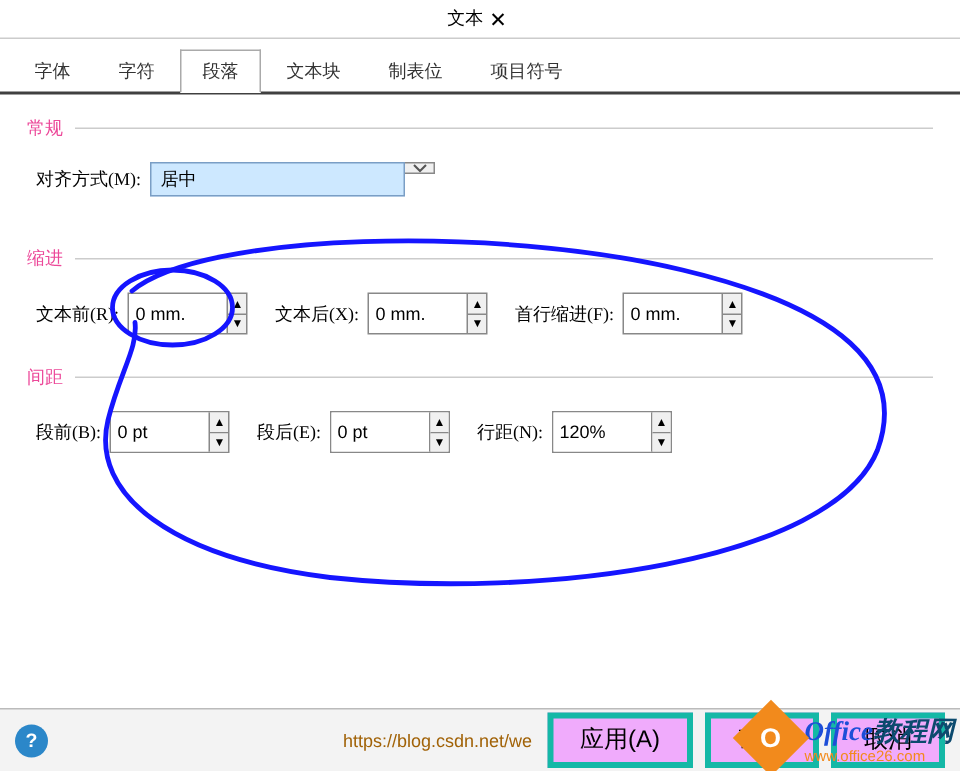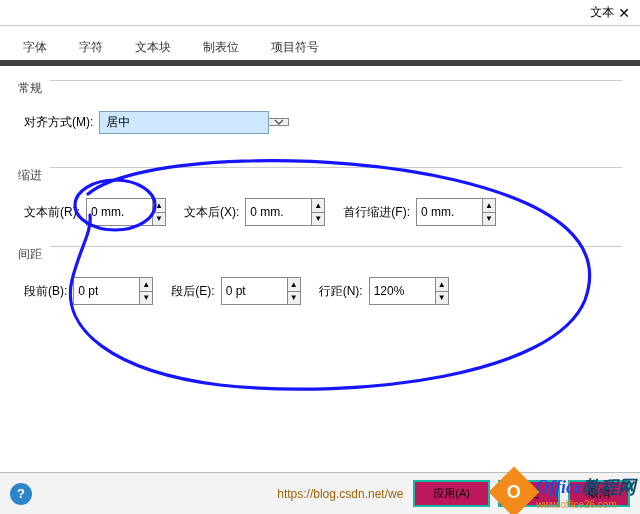--- a/index.html
+++ b/index.html
@@ -10,32 +10,32 @@
     width: 640px;
     height: 514px;
     position: relative;
     overflow: hidden;
   }
   .titlebar {
     height: 26px;
     border-bottom: 1px solid #ccc;
     display: flex;
     align-items: center;
-    justify-content: flex-end;
+    justify-content: center;
     padding: 0 6px;
   }
   .titlebar .title { font-size: 12px; }
   .titlebar .close {
     font-size: 14px;
     cursor: pointer;
     padding: 0 4px;
   }
   .tabs {
     display: flex;
-    border-bottom: 6px solid #404040;
+    border-bottom: 2px solid #404040;
     padding: 6px 8px 0 8px;
     gap: 2px;
   }
   .tab {
     padding: 5px 14px;
     border: 1px solid transparent;
     border-bottom: none;
     cursor: pointer;
     color: #333;
     position: relative;
@@ -47,38 +47,39 @@
     border-bottom: 1px solid #fff;
   }
   .content {
     padding: 14px 18px 10px 18px;
   }
   .section {
     margin-bottom: 20px;
   }
   .section-header {
     display: flex;
+    align-items: center;
     margin-bottom: 14px;
-    color: #404040;
+    color: #ec4899;
   }
   .section-header .rule {
     flex: 1;
     border-top: 1px solid #ccc;
     margin-left: 8px;
   }
   .row {
     display: flex;
     align-items: center;
     gap: 6px;
     margin-left: 6px;
   }
-  .row .lbl { white-space: nowrap; }
+  .row .lbl { white-space: nowrap; font-family: Liberation Serif, serif; }
   .select-wrap {
     display: flex;
-    align-items: center;
+    align-items: flex-start;
     width: 190px;
     height: 22px;
   }
   .select-field {
     flex: 1;
     background: #cde8ff;
     border: 1px solid #7a9ec5;
     padding: 2px 6px;
     display: flex;
     align-items: center;
@@ -150,23 +151,23 @@
     align-items: center;
     justify-content: center;
     font-weight: bold;
     font-size: 13px;
     cursor: pointer;
   }
   .footer .spacer { flex: 1; }
   .footer button {
     padding: 4px 18px;
     font-family: inherit;
-    font-size: 11px;
-    border: 2px solid #14b8a6;
-    background: #be185d;
+    font-size: 16px;
+    border: 4px solid #14b8a6;
+    background: #f0abfc;
     cursor: pointer;
   }
   .footer .ghost {
     color: #a16207;
     font-size: 12px;
     margin-right: 2px;
   }
   .watermark {
     position: absolute;
     right: 4px;
@@ -224,20 +225,21 @@
 <body>
 
 <div class="titlebar">
   <span class="title">文本</span>
   <span class="close">✕</span>
 </div>
 
 <div class="tabs">
   <div class="tab">字体</div>
   <div class="tab">字符</div>
+  <div class="tab active">段落</div>
   <div class="tab">文本块</div>
   <div class="tab">制表位</div>
   <div class="tab">项目符号</div>
 </div>
 
 <div class="content">
 
   <div class="section">
     <div class="section-header">
       <span>常规</span>

